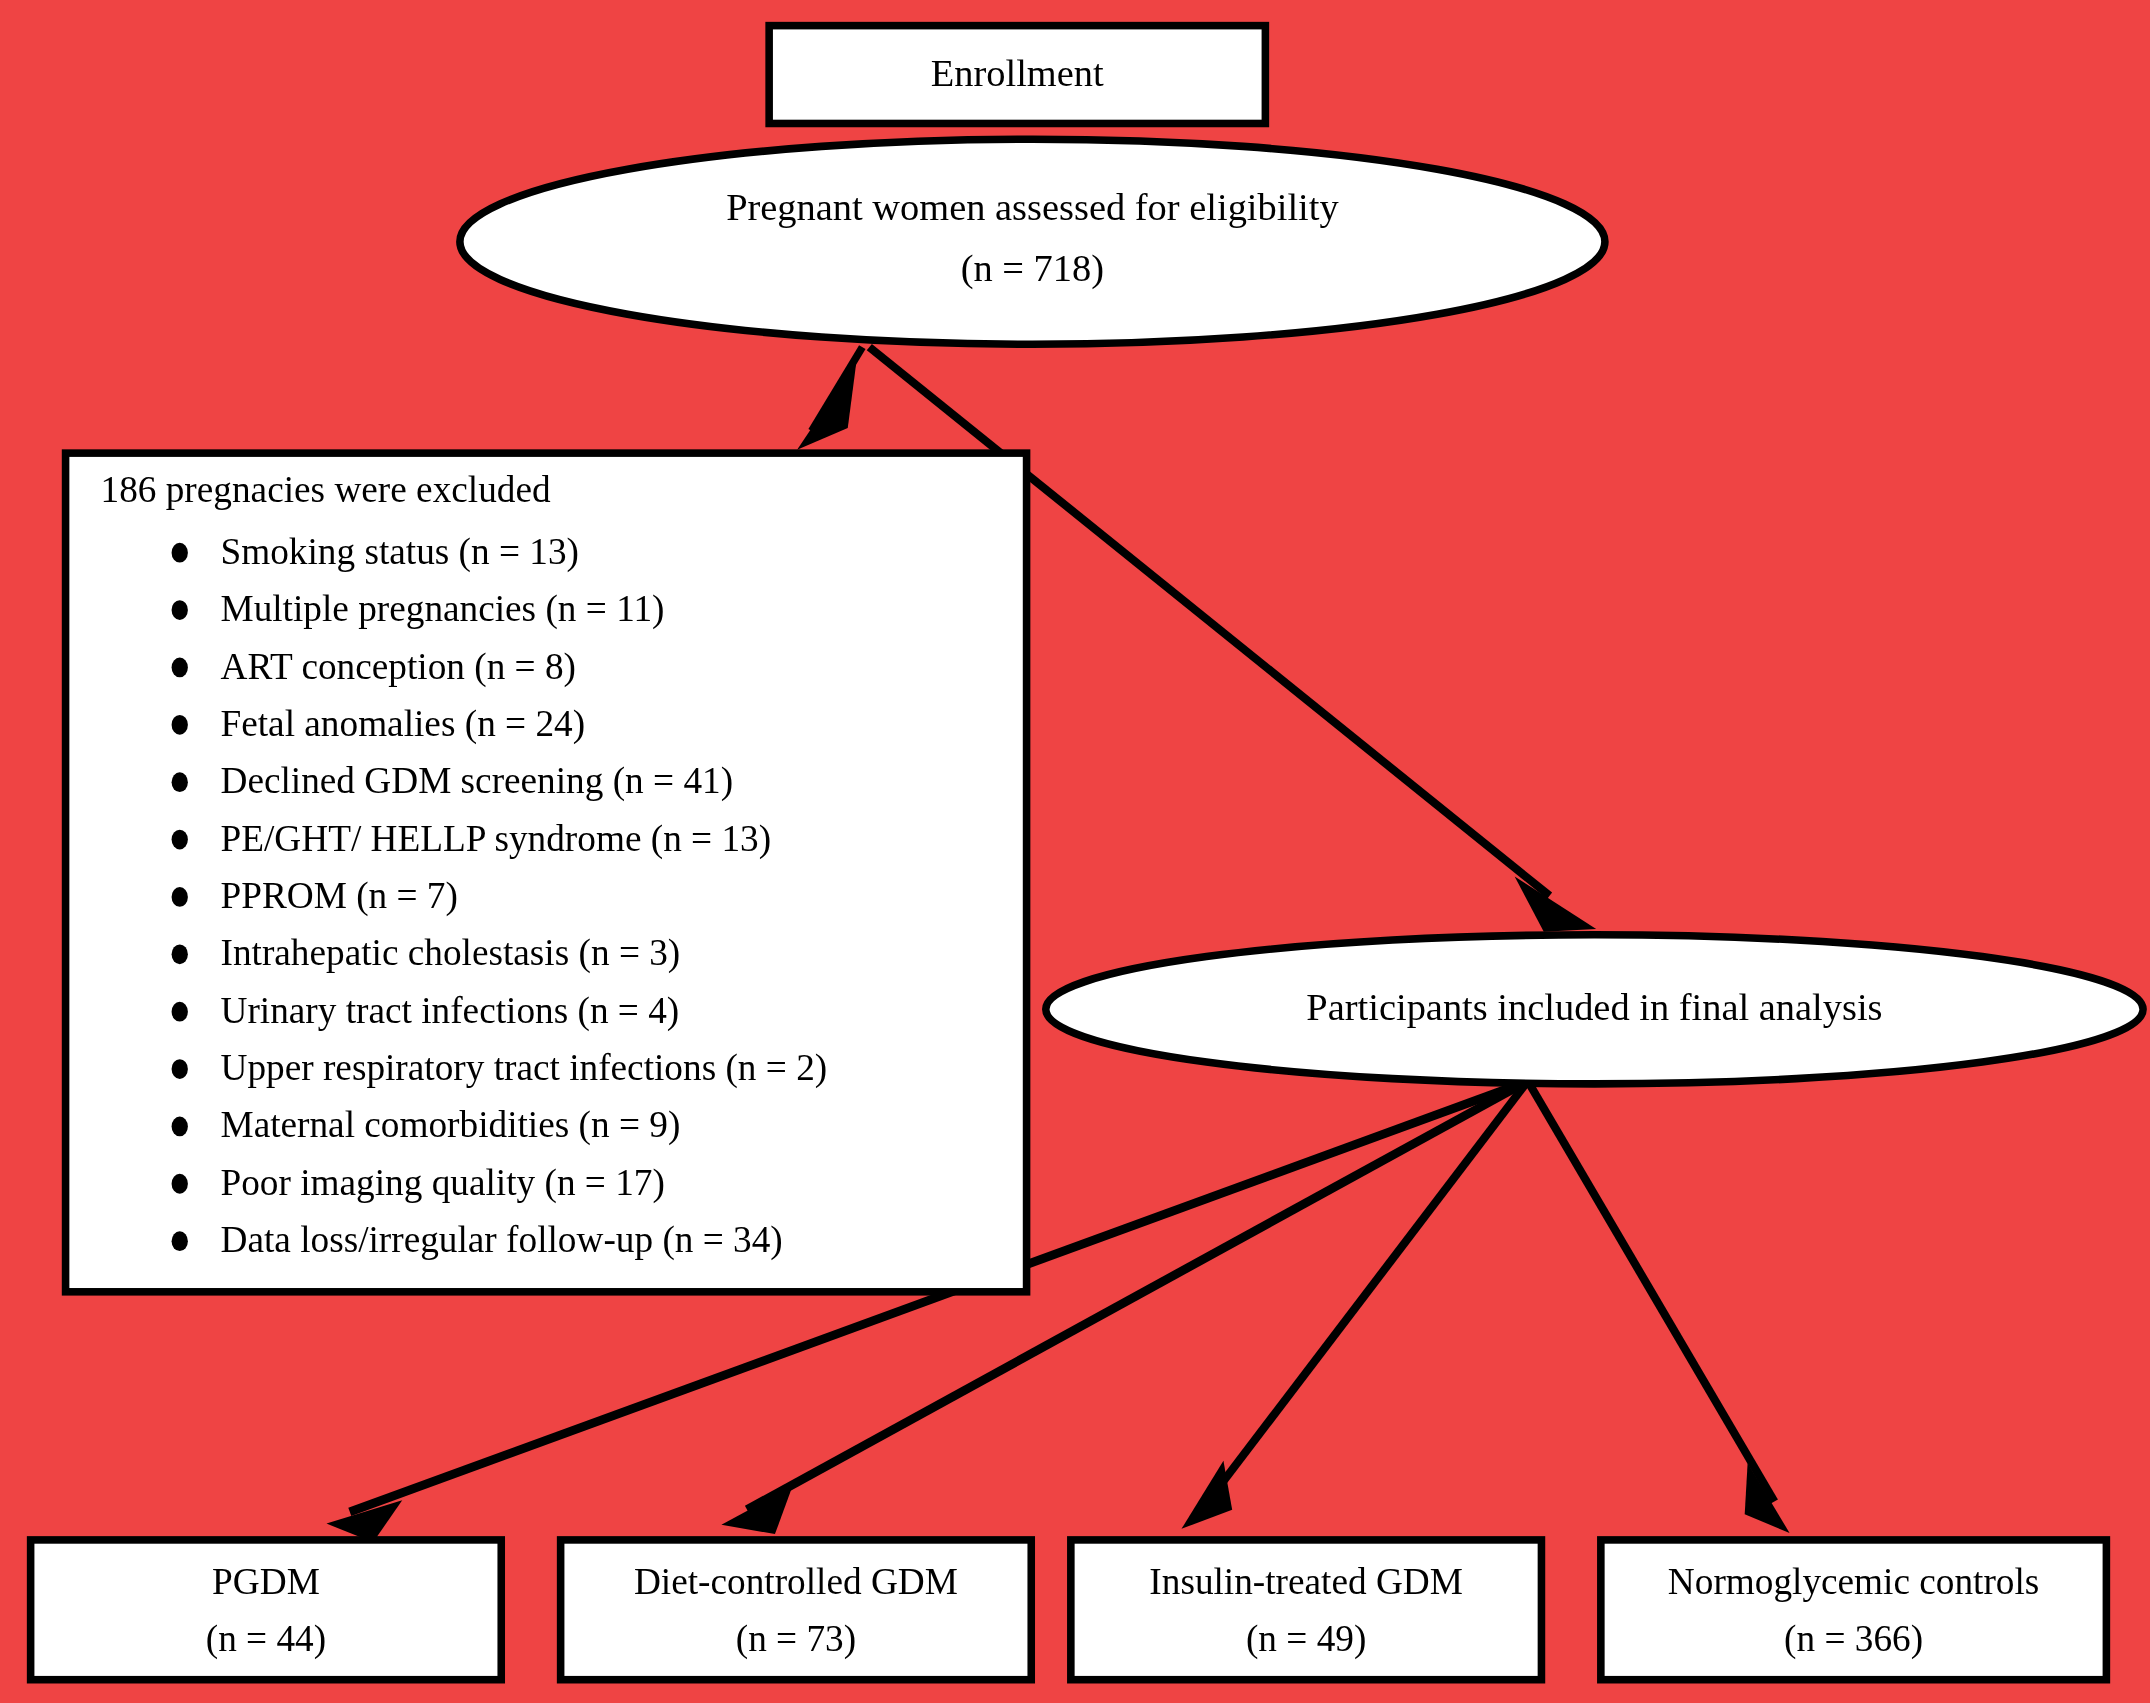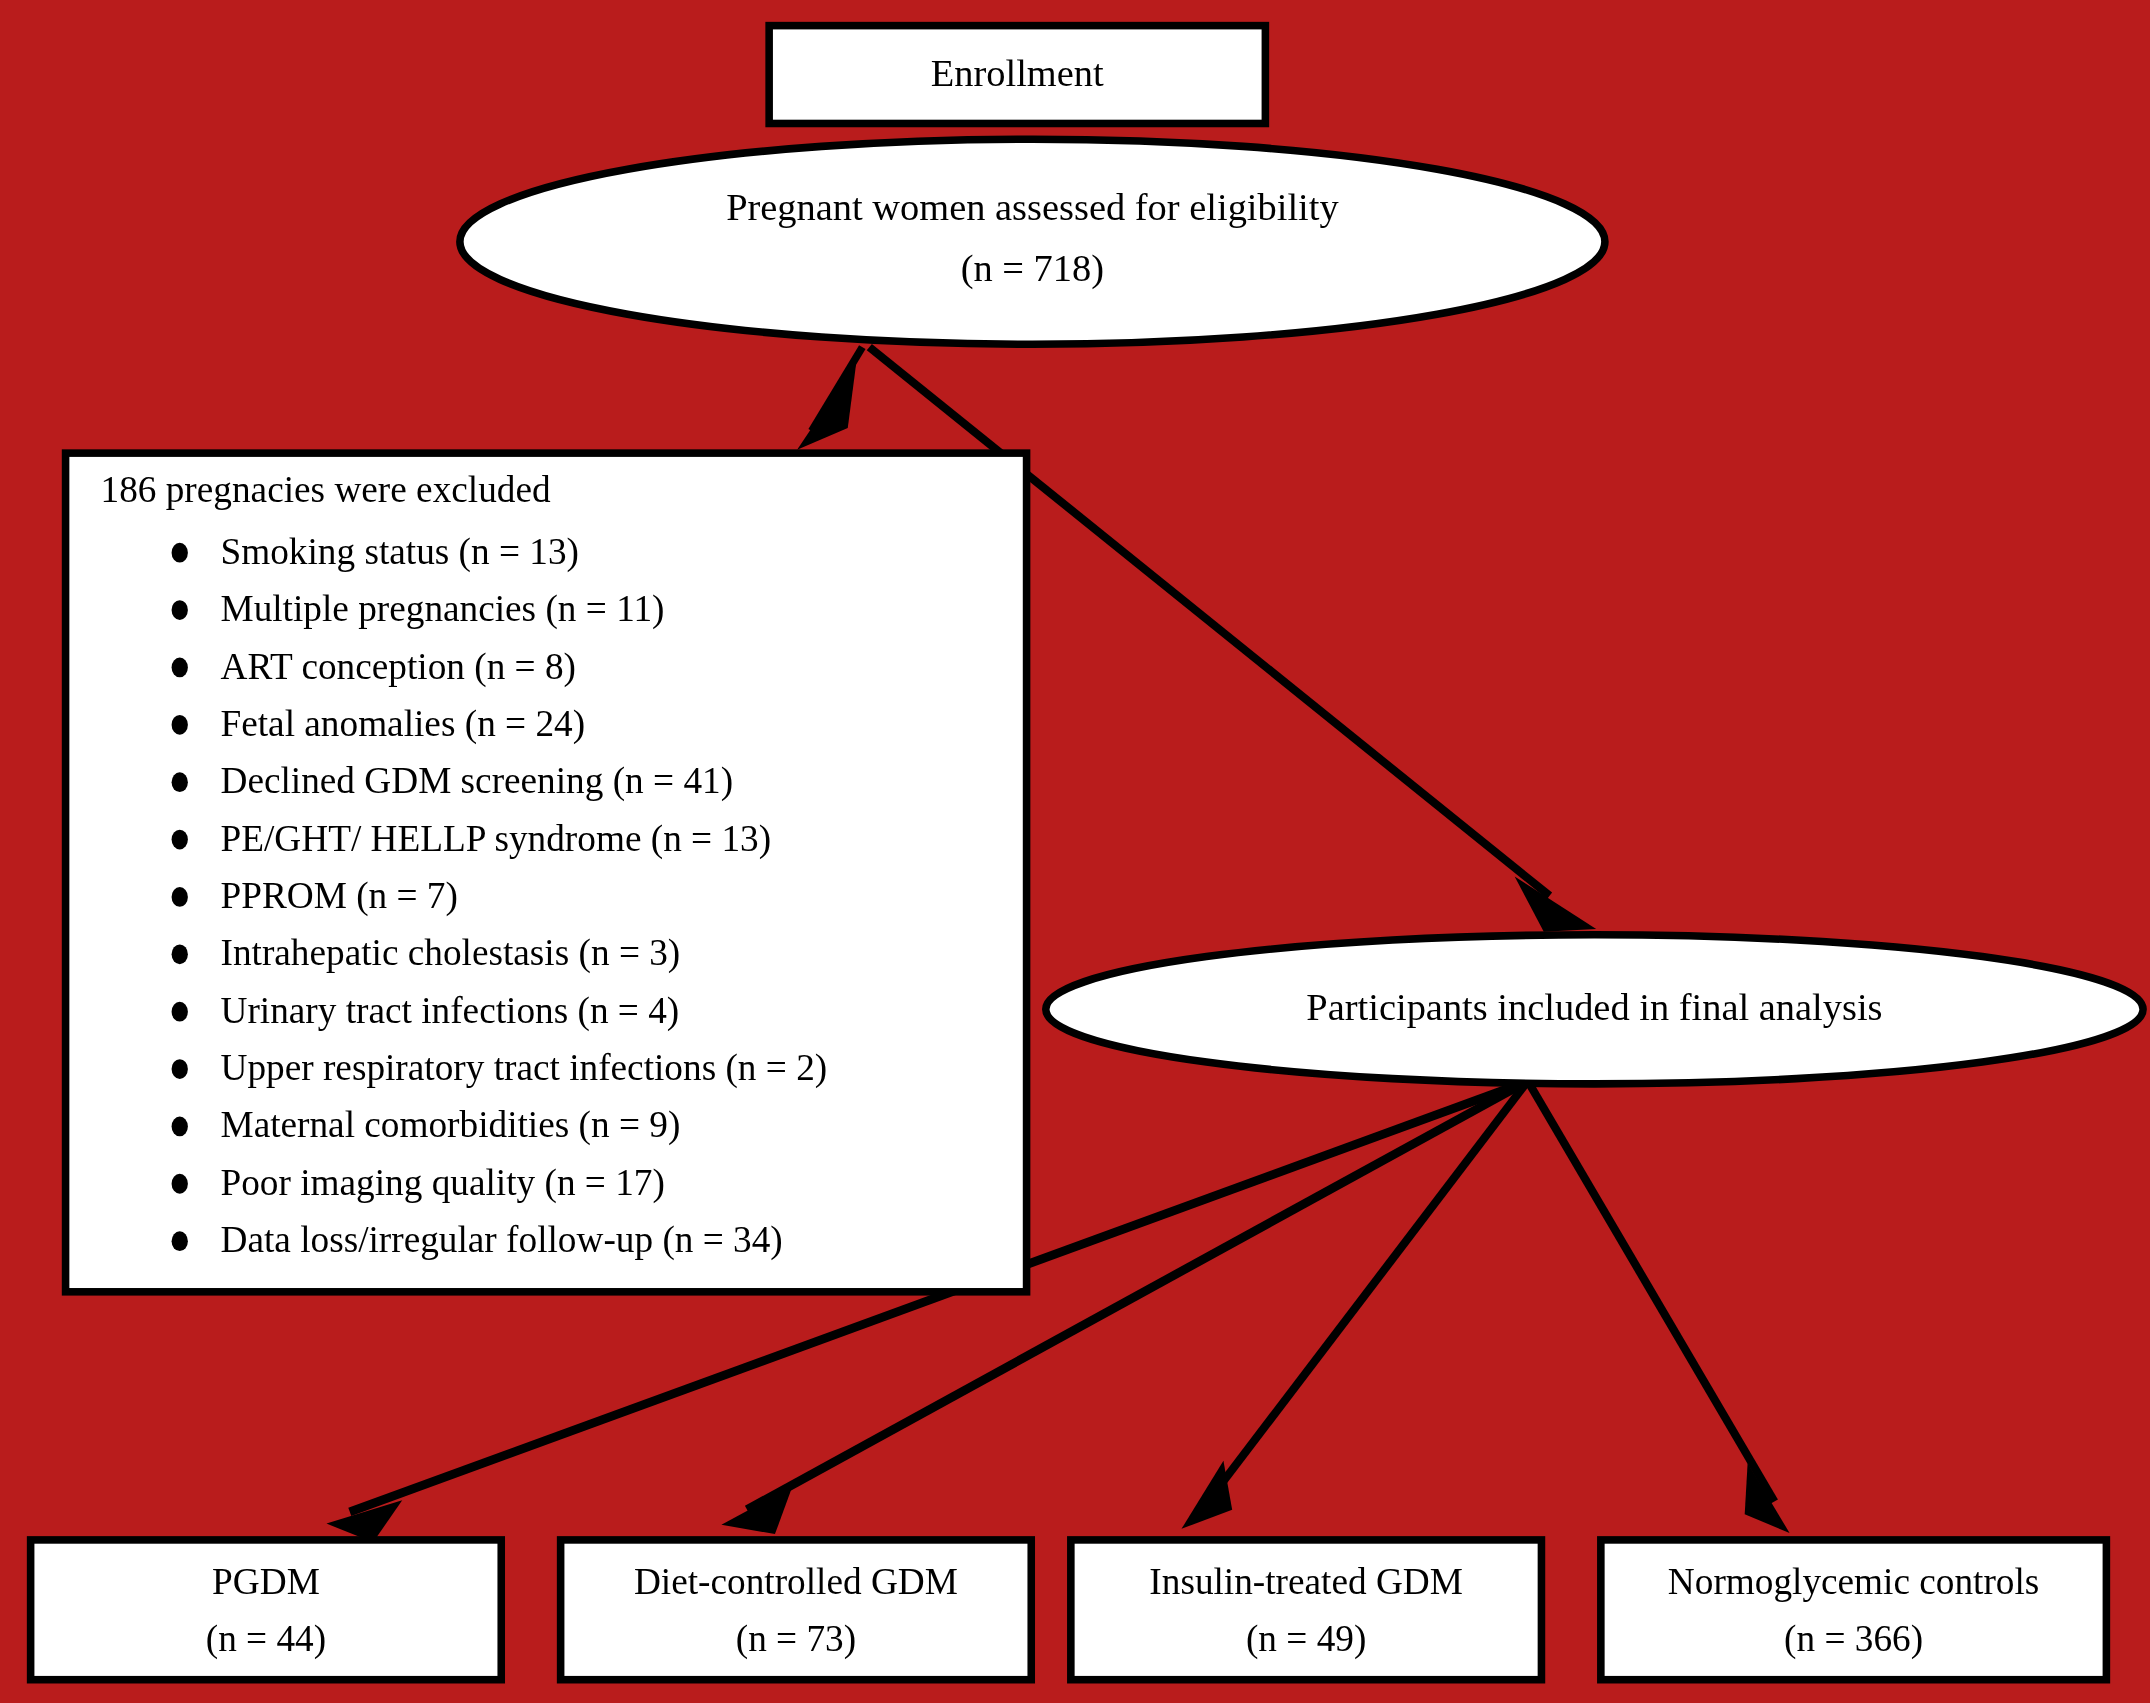--- a/index.html
+++ b/index.html
@@ -4,21 +4,21 @@
 <style>
   html, body {
     margin: 0;
     padding: 0;
     background: #ffffff;
   }
   #flowchart-root {
     position: relative;
     width: 2151px;
     height: 1703px;
-    background: #b91c1c;
+    background: #ef4444;
     font-family: "Liberation Serif", "DejaVu Serif", serif;
     overflow: hidden;
   }
   svg.canvas {
     position: absolute;
     top: 0;
     left: 0;
     width: 2151px;
     height: 1703px;
   }

